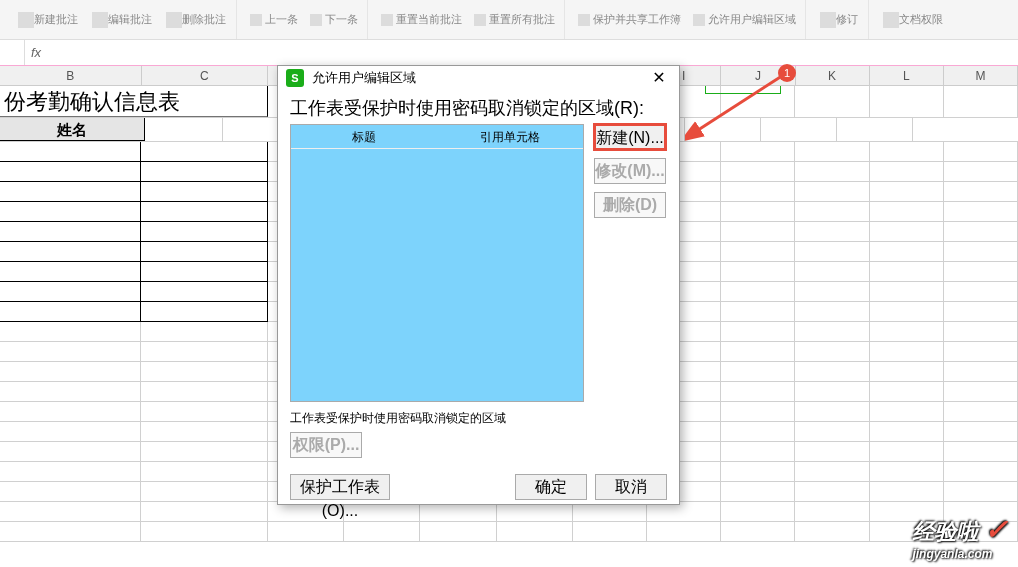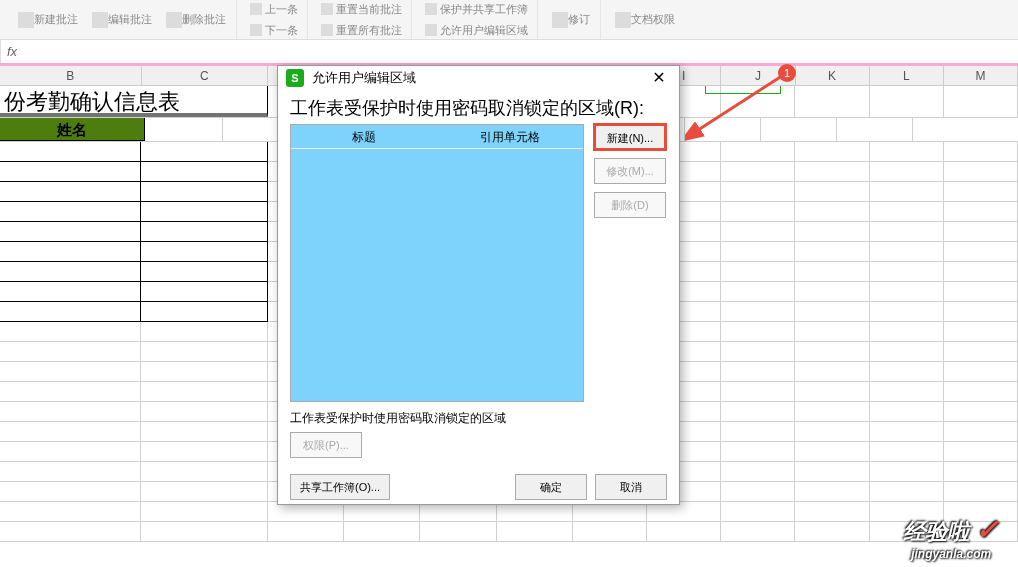--- a/index.html
+++ b/index.html
@@ -59,32 +59,32 @@
       opacity: 0.6;
     }
     .ribbon-icon-sm {
       width: 12px;
       height: 12px;
       background: #ccc;
       opacity: 0.6;
     }
     .ribbon-stack {
       display: flex;
-      flex-direction: column;
+      flex-direction: row;
       gap: 2px;
       justify-content: center;
     }
     
     
     .formula-bar {
       height: 26px;
-      border-bottom: 3px solid #f9a8d4;
+      border-bottom: 1px solid #f9a8d4;
       display: flex;
       align-items: center;
-      padding: 0 0;
+      padding: 0 24px;
       background: #fff;
       gap: 6px;
     }
     .name-box {
       width: 0;
       border-right: 1px solid #ddd;
       height: 100%;
     }
     .fx-icon {
       font-style: italic;
@@ -136,28 +136,28 @@
     }
     .title-row {
       height: 32px;
     }
     .title-cell {
       width: 275px;
       font-size: 22px;
       font-family: SimSun, serif;
       line-height: 32px;
       border-right: 1px solid #000;
-      border-bottom: 4px solid #737373;
+      border-bottom: 1px solid #737373;
     }
     .header-row {
       height: 24px;
       font-weight: bold;
     }
     .header-cell {
-      background: #4d7c0f;
+      background: #e5e5e5;
       text-align: center;
       font-size: 15px;
       line-height: 24px;
       border: 1px solid #000;
       border-left: none;
       border-top: none;
     }
     .body-cell {
       border: 1px solid #000;
       border-left: none;
@@ -243,29 +243,30 @@
     .dialog-buttons {
       display: flex;
       flex-direction: column;
       gap: 8px;
     }
     .btn {
       width: 72px;
       height: 26px;
       border: 1px solid #aaa;
       background: #f0f0f0;
-      font-size: 11px;
+      font-size: 16px;
       cursor: pointer;
       text-align: center;
       line-height: 24px;
     }
     .btn:disabled, .btn.disabled {
       color: #aaa;
       background: #f8f8f8;
       cursor: default;
+      font-weight: bold;
     }
     .btn.highlight {
       border: 2px solid #e74c3c;
       box-shadow: 0 0 0 1px #e74c3c;
     }
     .dialog-footer-label {
       margin-top: 8px;
       font-size: 12px;
     }
     .dialog-perm {
@@ -296,27 +297,27 @@
       border-radius: 50%;
       color: #fff;
       font-size: 11px;
       text-align: center;
       line-height: 18px;
     }
     
     
     .watermark {
       position: absolute;
-      right: 19px;
+      right: 10px;
       bottom: 6px;
       font-weight: bold;
       font-style: italic;
       color: #fff;
       text-shadow: 1px 1px 2px #000, -1px -1px 2px #000;
-      text-align: center;
+      text-align: left;
     }
     .watermark .wm1 { font-size: 22px; }
     .watermark .wm2 { font-size: 12px; }
     .wm-check { color: #e74c3c; font-size: 28px; }
     
     
     .col-select-marker {
       position: absolute;
       left: 705px;
       top: 86px;
@@ -754,21 +755,21 @@
         <button class="btn disabled">修改(M)...</button>
         <button class="btn disabled">删除(D)</button>
       </div>
     </div>
     <div class="dialog-footer-label">工作表受保护时使用密码取消锁定的区域</div>
     <div class="dialog-perm">
       <button class="btn disabled">权限(P)...</button>
     </div>
   </div>
   <div class="dialog-footer">
-    <button class="btn" style="width:100px">共享工作簿(O)...</button>
+    <button class="btn" style="width:100px">保护工作表(O)...</button>
     <div class="spacer"></div>
     <button class="btn">确定</button>
     <button class="btn">取消</button>
   </div>
 </div>
 
 <svg class="arrow" width="110" height="80">
   <defs>
     <marker id="ah" markerWidth="10" markerHeight="10" refX="2" refY="3" orient="auto">
       <path d="M0,0 L0,6 L8,3 z" fill="#e74c3c"></path>

